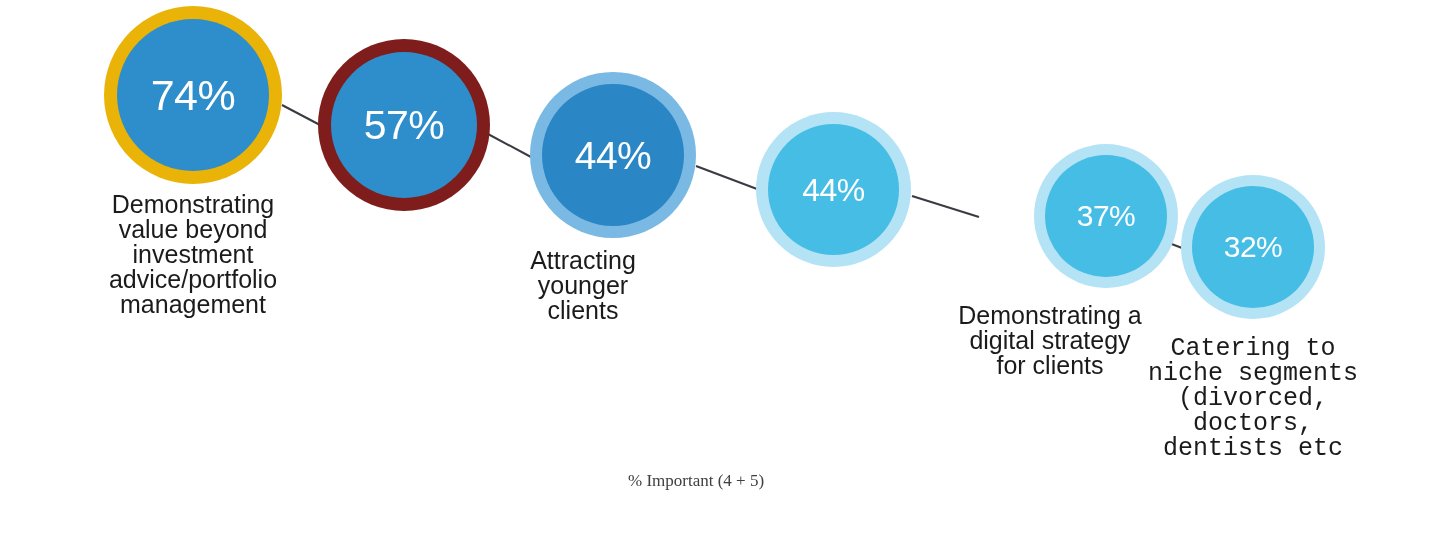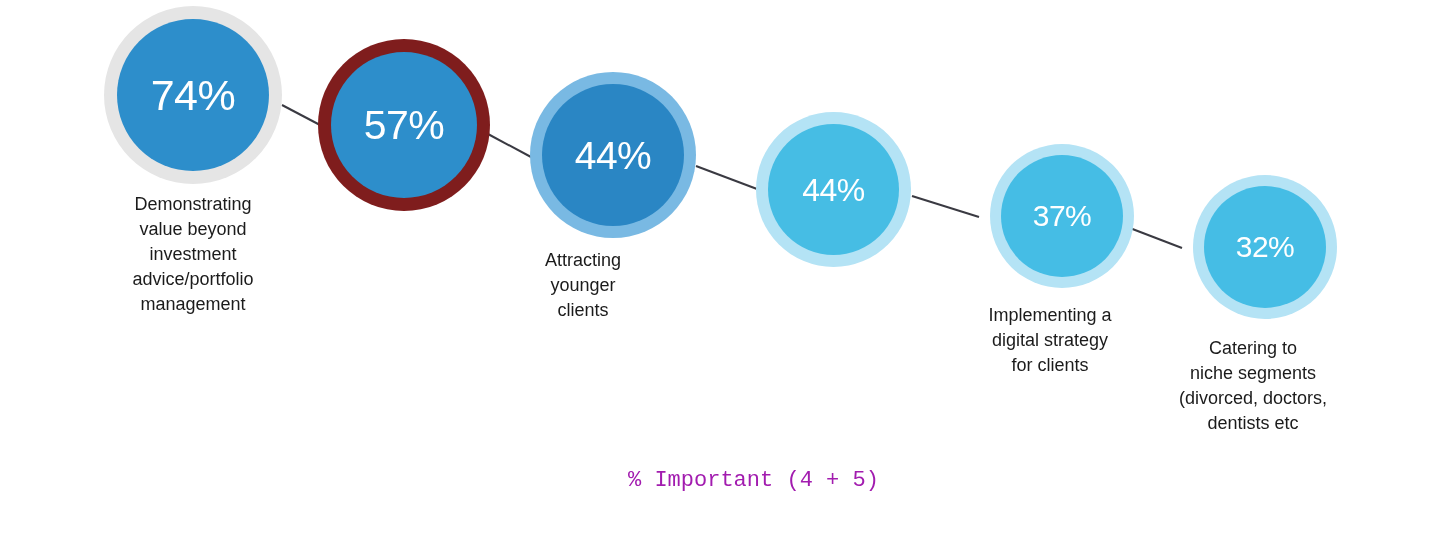--- a/index.html
+++ b/index.html
@@ -52,52 +52,52 @@
     font-weight: 400;
     letter-spacing: -0.5px;
     line-height: 1;
     white-space: nowrap;
   }
   .bubble-label {
     position: absolute;
     text-align: center;
     color: #1b1b1b;
     font-family: "Liberation Sans", sans-serif;
-    font-size: 18px;
+    font-size: 25px;
     line-height: 25px;
     font-weight: 400;
     white-space: pre-line;
   }
   #footnote-wrap {
     position: absolute;
     left: 628px;
     top: 470px;
     z-index: 3;
-    color: #a21caf;
-    font-family: Liberation Mono, monospace;
-    font-size: 22px;
+    color: #404040;
+    font-family: Liberation Serif, serif;
+    font-size: 17px;
     line-height: 22px;
     white-space: nowrap;
   }
 </style>
 </head>
 <body>
 
 <div id="stage">
 
   <svg id="connectors" viewBox="0 0 1443 538" width="1443" height="538" aria-hidden="true">
     <line x1="282" y1="105" x2="320" y2="125" stroke="#3a3a42" stroke-width="2"></line>
     <line x1="488" y1="134" x2="531" y2="157" stroke="#3a3a42" stroke-width="2"></line>
     <line x1="696" y1="166" x2="757" y2="189" stroke="#3a3a42" stroke-width="2"></line>
     <line x1="912" y1="196" x2="979" y2="217" stroke="#3a3a42" stroke-width="2"></line>
     <line x1="1122" y1="225" x2="1182" y2="248" stroke="#3a3a42" stroke-width="2"></line>
   </svg>
 
   <div class="bubble-group" style="left:104px; top:6px; width:178px; height:178px;">
-    <div class="bubble-outer" style="left:0; top:0; width:178px; height:178px; background:#e5e5e5;">
+    <div class="bubble-outer" style="left:0; top:0; width:178px; height:178px; background:#eab308;">
       <div class="bubble-inner" style="width:152px; height:152px; background:#2d8ecb;">
         <span class="bubble-value" style="font-size:43px;">74%</span>
       </div>
     </div>
   </div>
   <div class="bubble-label" style="left:83px; top:192px; width:220px;">Demonstrating
 value beyond
 investment
 advice/portfolio
 management</div>
@@ -122,38 +122,38 @@
 clients</div>
 
   <div class="bubble-group" style="left:756px; top:112px; width:155px; height:155px;">
     <div class="bubble-outer" style="left:0; top:0; width:155px; height:155px; background:#b4e3f5;">
       <div class="bubble-inner" style="width:131px; height:131px; background:#46bde4;">
         <span class="bubble-value" style="font-size:32px;">44%</span>
       </div>
     </div>
   </div>
 
-  <div class="bubble-group" style="left:990px; top:144px; width:144px; height:144px;">
+  <div class="bubble-group" style="left:1034px; top:144px; width:144px; height:144px;">
     <div class="bubble-outer" style="left:0; top:0; width:144px; height:144px; background:#b4e3f5;">
       <div class="bubble-inner" style="width:122px; height:122px; background:#45bde5;">
         <span class="bubble-value" style="font-size:30px;">37%</span>
       </div>
     </div>
   </div>
-  <div class="bubble-label" style="left:957px; top:303px; width:186px;">Implementing a
+  <div class="bubble-label" style="left:957px; top:303px; width:186px;">Demonstrating a
 digital strategy
 for clients</div>
 
   <div class="bubble-group" style="left:1181px; top:175px; width:144px; height:144px;">
-    <div class="bubble-outer" style="left:12px; top:0; width:144px; height:144px; background:#b4e3f5;">
+    <div class="bubble-outer" style="left:0; top:0; width:144px; height:144px; background:#b4e3f5;">
       <div class="bubble-inner" style="width:122px; height:122px; background:#45bde5;">
         <span class="bubble-value" style="font-size:30px;">32%</span>
       </div>
     </div>
   </div>
-  <div class="bubble-label" style="left:1147px; top:336px; width:212px;">Catering to
+  <div class="bubble-label" style="left:1147px; top:336px; width:212px;font-family:Liberation Mono, monospace;">Catering to
 niche segments
 (divorced, doctors,
 dentists etc</div>
 
   <div id="footnote-wrap">% Important (4 + 5)</div>
 
 </div>
 
 </body></html>

